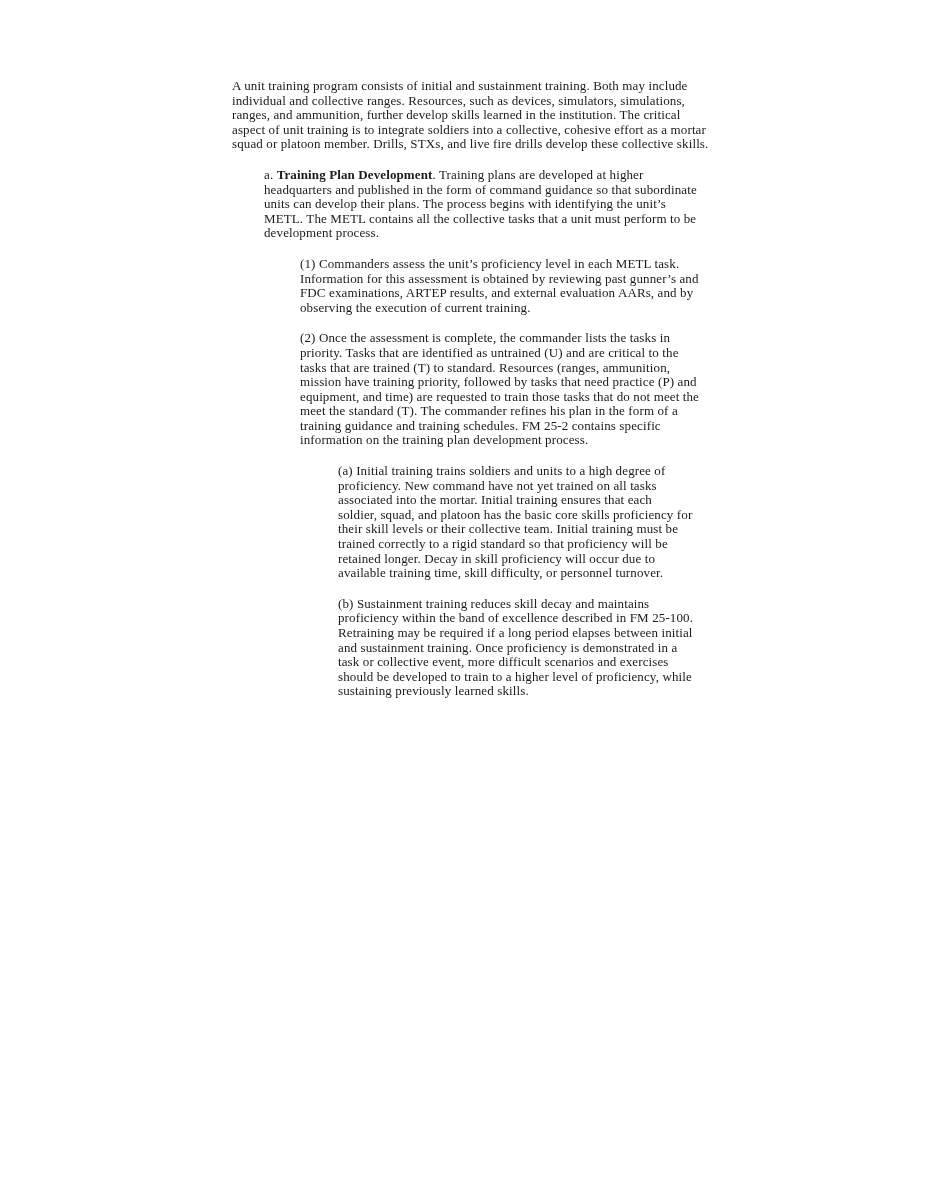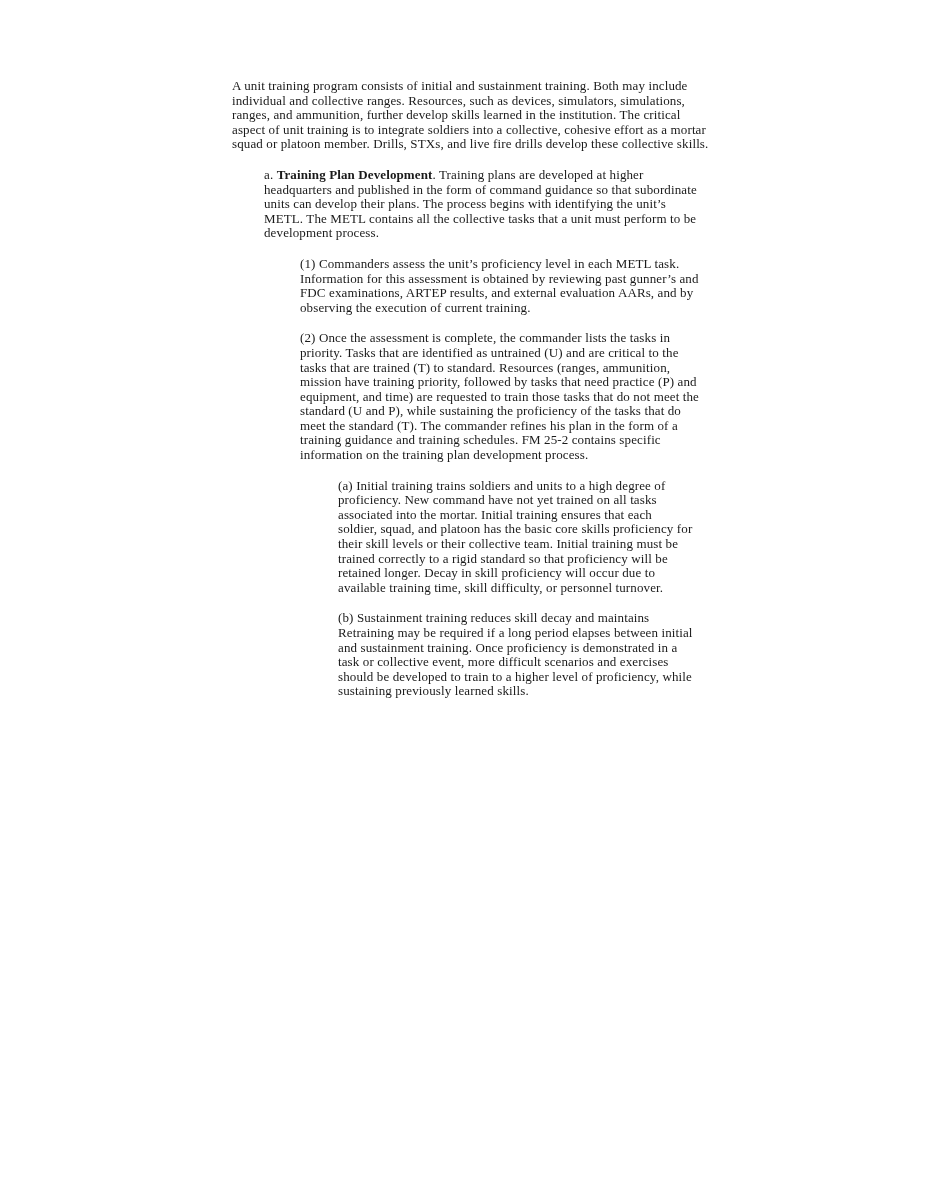--- a/index.html
+++ b/index.html
@@ -65,37 +65,37 @@
         <div class="line">Information for this assessment is obtained by reviewing past gunner’s and</div>
         <div class="line">FDC examinations, ARTEP results, and external evaluation AARs, and by</div>
         <div class="line">observing the execution of current training.</div>
       </div>
       <div class="para lv2">
         <div class="line">(2) Once the assessment is complete, the commander lists the tasks in</div>
         <div class="line">priority. Tasks that are identified as untrained (U) and are critical to the</div>
         <div class="line">tasks that are trained (T) to standard. Resources (ranges, ammunition,</div>
         <div class="line">mission have training priority, followed by tasks that need practice (P) and</div>
         <div class="line">equipment, and time) are requested to train those tasks that do not meet the</div>
-        <div class="line">standard (U and P), while sustaining the proficiency of the tasks that do</div>
         <div class="line">meet the standard (T). The commander refines his plan in the form of a</div>
         <div class="line">training guidance and training schedules. FM 25-2 contains specific</div>
         <div class="line">information on the training plan development process.</div>
       </div>
       <div class="para lv3">
         <div class="line">(a) Initial training trains soldiers and units to a high degree of</div>
         <div class="line">proficiency. New command have not yet trained on all tasks</div>
         <div class="line">associated into the mortar. Initial training ensures that each</div>
         <div class="line">soldier, squad, and platoon has the basic core skills proficiency for</div>
         <div class="line">their skill levels or their collective team. Initial training must be</div>
         <div class="line">trained correctly to a rigid standard so that proficiency will be</div>
         <div class="line">retained longer. Decay in skill proficiency will occur due to</div>
         <div class="line">available training time, skill difficulty, or personnel turnover.</div>
       </div>
       <div class="para lv3">
         <div class="line">(b) Sustainment training reduces skill decay and maintains</div>
+        <div class="line">proficiency within the band of excellence described in FM 25-100.</div>
         <div class="line">Retraining may be required if a long period elapses between initial</div>
         <div class="line">and sustainment training. Once proficiency is demonstrated in a</div>
         <div class="line">task or collective event, more difficult scenarios and exercises</div>
         <div class="line">should be developed to train to a higher level of proficiency, while</div>
         <div class="line">sustaining previously learned skills.</div>
       </div>
     </div>
 </div>
 
 </body></html>

